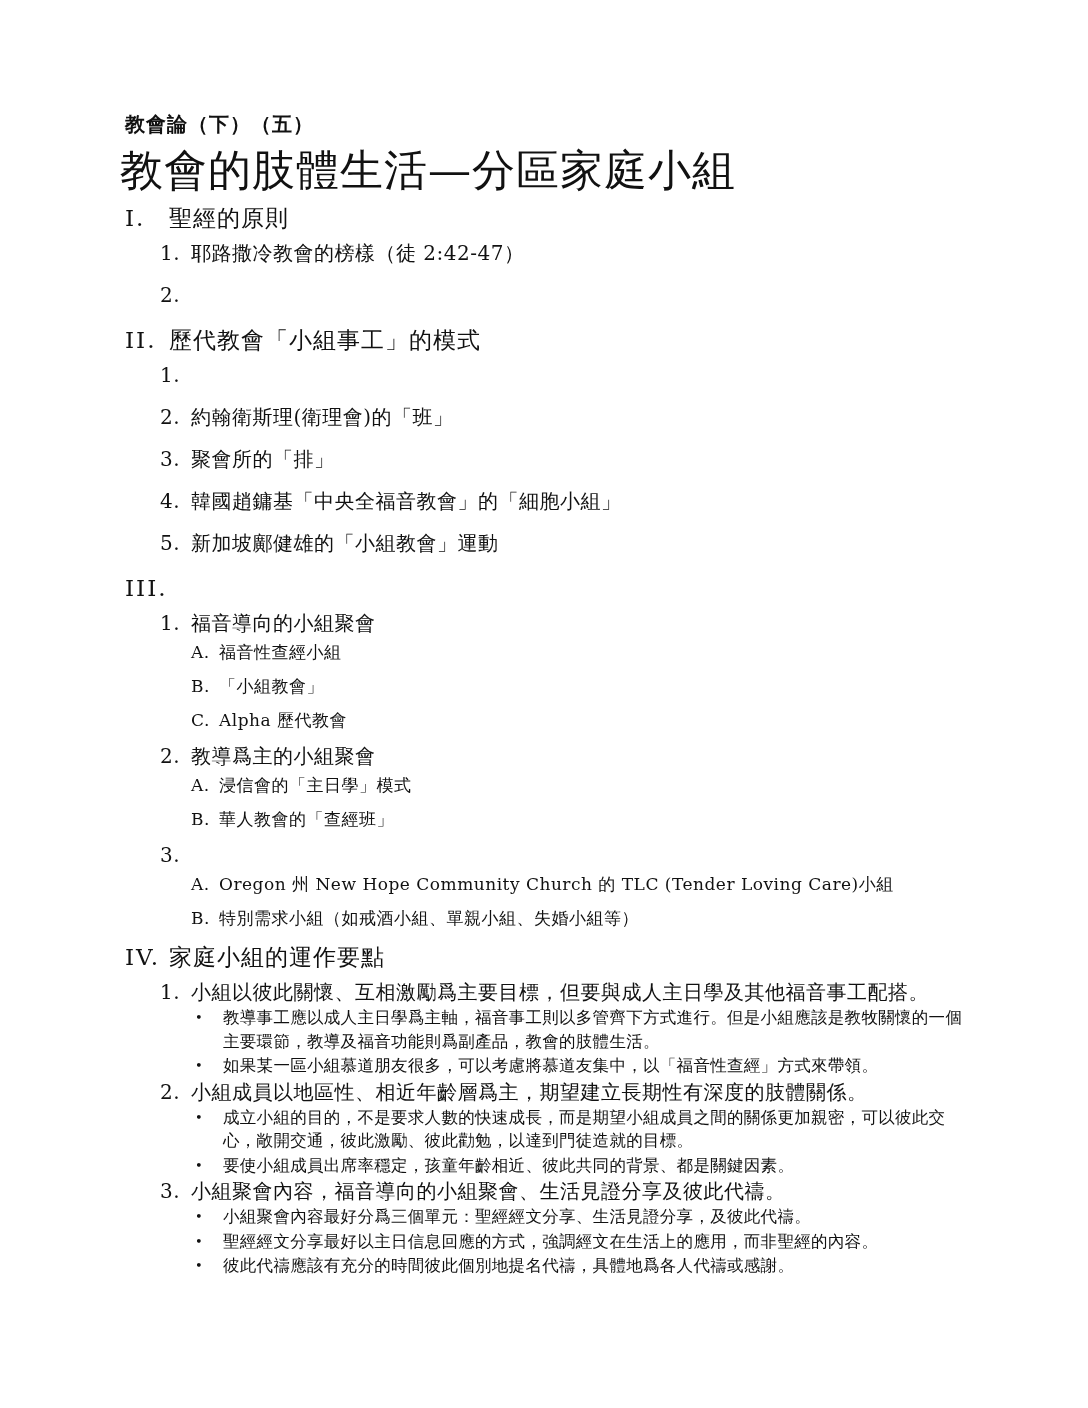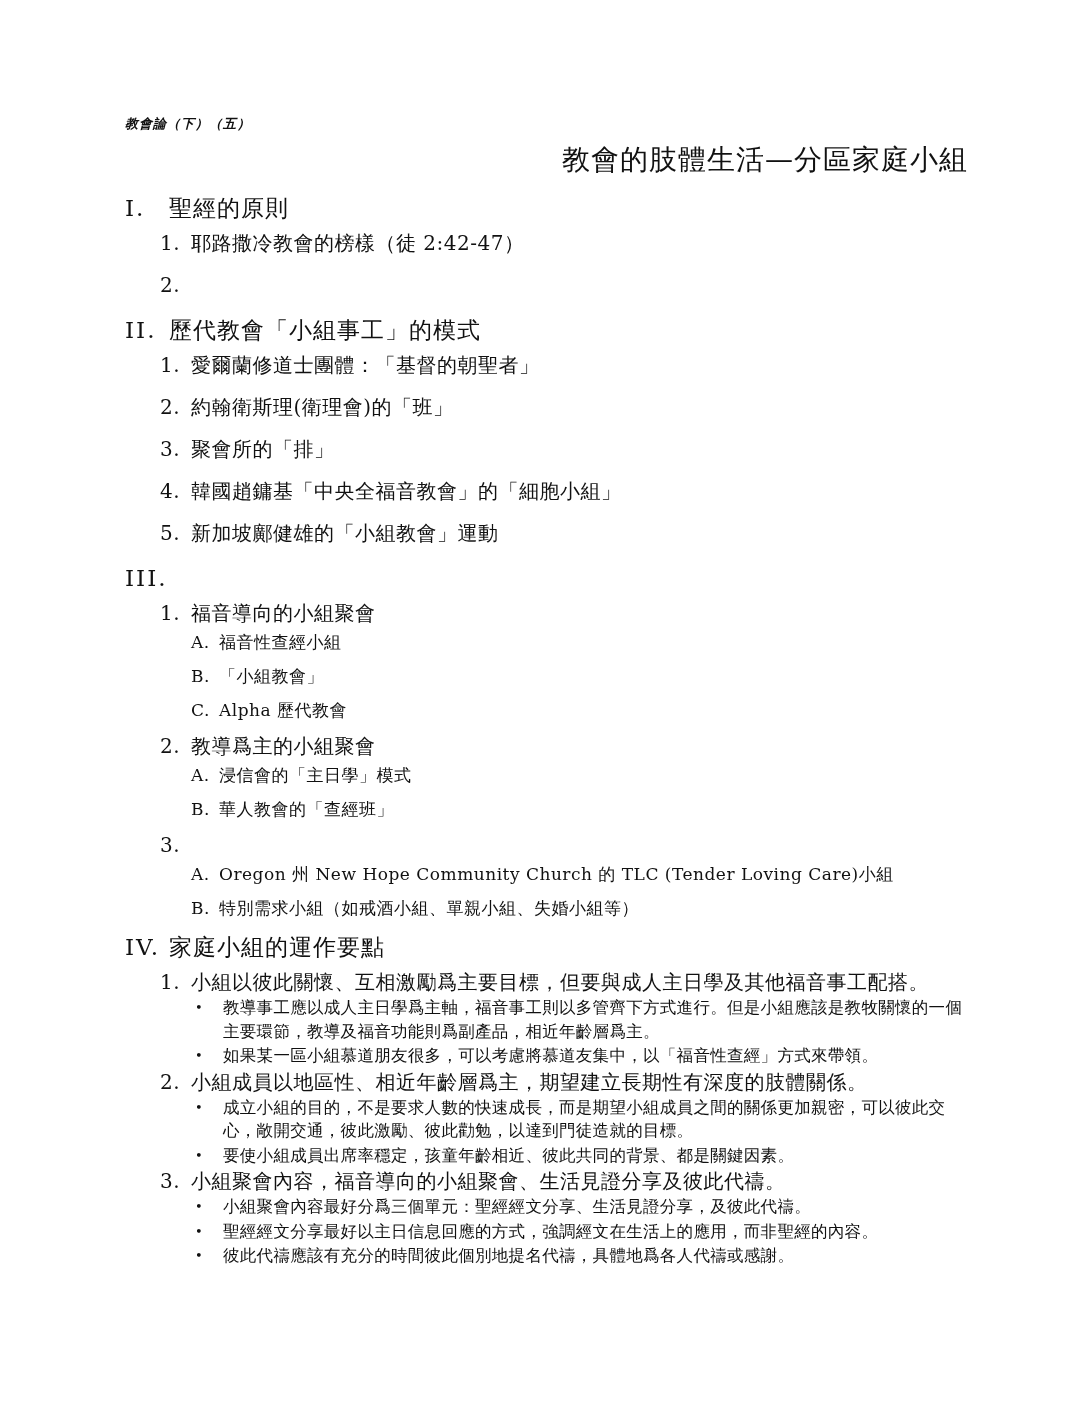--- a/index.html
+++ b/index.html
@@ -12,31 +12,30 @@
     overflow: hidden;
   }
   .page {
     position: relative;
     width: 1088px;
     height: 1408px;
     background: #ffffff;
     padding: 112px 120px 0 125px;
   }
   .doc-header {
-    font-size: 13px;
+    font-size: 20px;
     font-weight: bold;
-    font-style: italic;
     line-height: 24px;
     letter-spacing: 1px;
   }
   .doc-title {
-    font-size: 28px;
+    font-size: 43px;
     line-height: 44px;
-    text-align: right;
-    margin: 2px 0 2px -5px;
+    text-align: left;
+    margin: 12px 0 2px -5px;
     letter-spacing: 1px;
   }
   .section { margin-top: 10px; }
   .section-heading {
     display: flex;
     font-size: 23px;
     line-height: 32px;
     margin-bottom: 6px;
     letter-spacing: 1px;
   }
@@ -101,21 +100,20 @@
     </div>
   </div>
 
   <div class="section sec-spaced">
     <div class="section-heading">
       <span class="numeral">II.</span>
       <span>歷代教會「小組事工」的模式</span>
     </div>
     <div class="item">
       <span class="num">1.</span>
-      <span>愛爾蘭修道士團體：「基督的朝聖者」</span>
     </div>
     <div class="item">
       <span class="num">2.</span>
       <span>約翰衛斯理(衛理會)的「班」</span>
     </div>
     <div class="item">
       <span class="num">3.</span>
       <span>聚會所的「排」</span>
     </div>
     <div class="item">
@@ -188,21 +186,21 @@
       <span>家庭小組的運作要點</span>
     </div>
 
     <div class="item-group">
       <div class="item">
         <span class="num">1.</span>
         <span>小組以彼此關懷、互相激勵爲主要目標，但要與成人主日學及其他福音事工配搭。</span>
       </div>
       <div class="bullet">
         <span class="dot">•</span>
-        <span>教導事工應以成人主日學爲主軸，福音事工則以多管齊下方式進行。但是小組應該是教牧關懷的一個主要環節，教導及福音功能則爲副產品，相近年齡層爲主。</span>
+        <span>教導事工應以成人主日學爲主軸，福音事工則以多管齊下方式進行。但是小組應該是教牧關懷的一個主要環節，教導及福音功能則爲副產品，教會的肢體生活。</span>
       </div>
       <div class="bullet">
         <span class="dot">•</span>
         <span>如果某一區小組慕道朋友很多，可以考慮將慕道友集中，以「福音性查經」方式來帶領。</span>
       </div>
     </div>
 
     <div class="item-group">
       <div class="item">
         <span class="num">2.</span>

